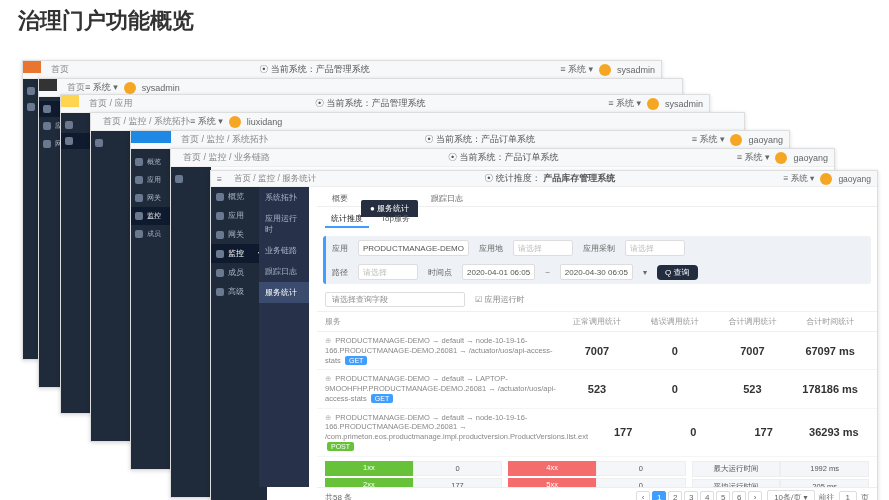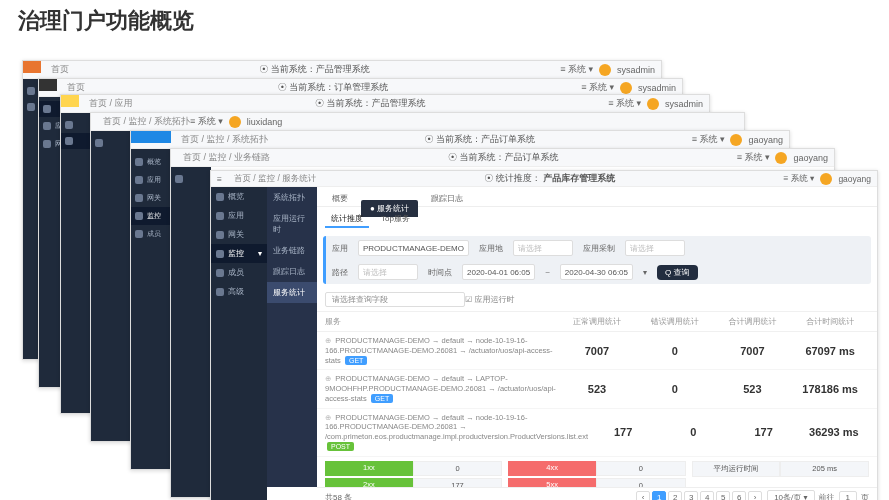--- a/index.html
+++ b/index.html
@@ -20,34 +20,34 @@
 
 .bgwin .sidebar-dark { width: 40px; }
 .bgwin .sidebar-dark .sbi { padding: 4px; font-size: 7px; }
 .bgwin .color-tab { width: 18px; height: 12px; position: absolute; top: 0; left: 0; }
 
 
 .w-main { left: 210px; top: 130px; width: 668px; height: 338px; }
 .w-main .wbar { height: 16px; font-size: 8.5px; }
 .mini-sb { position: absolute; left: 0; top: 16px; bottom: 0; width: 56px; background: #1f2a3b; font-size: 8px; color: #aab5c8; }
 .mini-sb .sbi { padding: 4px 5px; }
-.mini-sb2 { position: absolute; left: 56px; top: 16px; bottom: 20px; width: 50px; background: #27324a; font-size: 8px; color: #aab5c8; }
+.mini-sb2 { position: absolute; left: 48px; top: 16px; bottom: 20px; width: 50px; background: #27324a; font-size: 8px; color: #aab5c8; }
 .mini-sb2 .sbi.sel { background: #3b4b6e; color: #fff; }
 .main-content { position: absolute; left: 106px; right: 0; top: 16px; bottom: 0; background: #fff; overflow: hidden; font-size: 8px; color: #666; }
 .tabs { display: flex; gap: 4px; padding: 4px 6px 0; border-bottom: 1px solid #eee; height: 20px; align-items: center; }
 .tab { padding: 2px 8px; font-size: 8px; color: #666; border: 1px solid transparent; border-radius: 2px 2px 0 0; }
 .tab.on { background: #262f40; color: #fff; margin-top: 20px; }
 .sub-tabs { display: flex; gap: 6px; padding: 4px 8px; font-size: 8px; color: #555; }
 .sub-tabs .st { padding: 2px 6px; }
 .sub-tabs .st.on { border-bottom: 2px solid #409eff; color: #222; font-weight: 500; }
 .filter-bar { margin: 4px 6px; background: #eef1f5; border-radius: 3px; padding: 4px 6px; display: flex; flex-wrap: wrap; gap: 4px 10px; align-items: center; font-size: 8px; border-left: 3px solid #409eff; }
 .filter-bar label { color: #666; }
 .filter-bar .sel, .filter-bar .inp { background: #fff; border: 1px solid #ddd; padding: 1px 4px; border-radius: 2px; color: #555; min-width: 60px; height: 16px; display: inline-flex; align-items: center; }
 .filter-bar .btn { background: #222d3f; color: #fff; padding: 2px 8px; border-radius: 4px; cursor: pointer; }
-.filter-row2 { display: flex; padding: 4px 8px; align-items: center; font-size: 8px; color: #888; }
+.filter-row2 { display: flex; gap: 10px; padding: 4px 8px; align-items: center; font-size: 8px; color: #888; }
 .filter-row2 .sel2 { border: 1px solid #ddd; padding: 1px 6px; border-radius: 2px; flex: 1; max-width: 140px; }
 .table-head { display: flex; padding: 4px 8px; font-size: 8px; color: #999; border-top: 1px solid #f0f0f0; border-bottom: 1px solid #f0f0f0; }
 .th-svc { flex: 1.8; }
 .th-n { flex: 0.6; text-align: center; }
 .tr { display: flex; padding: 4px 8px; align-items: center; border-bottom: 1px solid #f5f5f5; font-size: 7.5px; }
 .tr .svc { flex: 1.8; color: #888; line-height: 1.3; }
 .tr .num { flex: 0.6; text-align: center; }
 .tr .big { font-size: 11px; font-weight: 600; color: #333; }
 .badge { display: inline-block; padding: 0 4px; border-radius: 2px; color: #fff; font-size: 7px; margin-left: 2px; }
 .badge.get { background: #409eff; }
@@ -92,21 +92,20 @@
         <div class="sbi">
           <span class="dot"></span>
         </div>
       </div>
   </div>
 
   <div class="window bgwin" style="left:38px; top:38px; width:645px; height:310px;">
     <div class="wbar">
       <span class="color-tab" style="background:#333"></span>
       <span class="crumb" style="margin-left:22px">首页</span>
-      <span class="center"><span>☉ 当前系统：</span><span>订单管理系统</span></span>
       <span class="right">
           <span>≡ 系统 ▾</span>
           <span class="avatar"></span>
           <span>sysadmin</span>
         </span>
     </div>
     <div class="sidebar-dark">
         <div class="sbi active">
           <span class="dot"></span>
         </div>
@@ -331,20 +330,24 @@
                 <div class="sb-cell sb-r">5xx</div>
                 <div class="sb-cell sb-lt">0</div>
               </div>
               <div class="sb-row">
                 <div class="sb-cell sb-r">错误总数</div>
                 <div class="sb-cell sb-lt">0</div>
               </div>
             </div>
             <div class="sb-col">
               <div class="sb-row">
+                <div class="sb-cell sb-lt">最大运行时间</div>
+                <div class="sb-cell sb-lt">1992 ms</div>
+              </div>
+              <div class="sb-row">
                 <div class="sb-cell sb-lt">平均运行时间</div>
                 <div class="sb-cell sb-lt">205 ms</div>
               </div>
             </div>
           </div>
         </div>
 
       <div class="pager">
         <span>共58 条</span>
         <span style="flex:1"></span>

